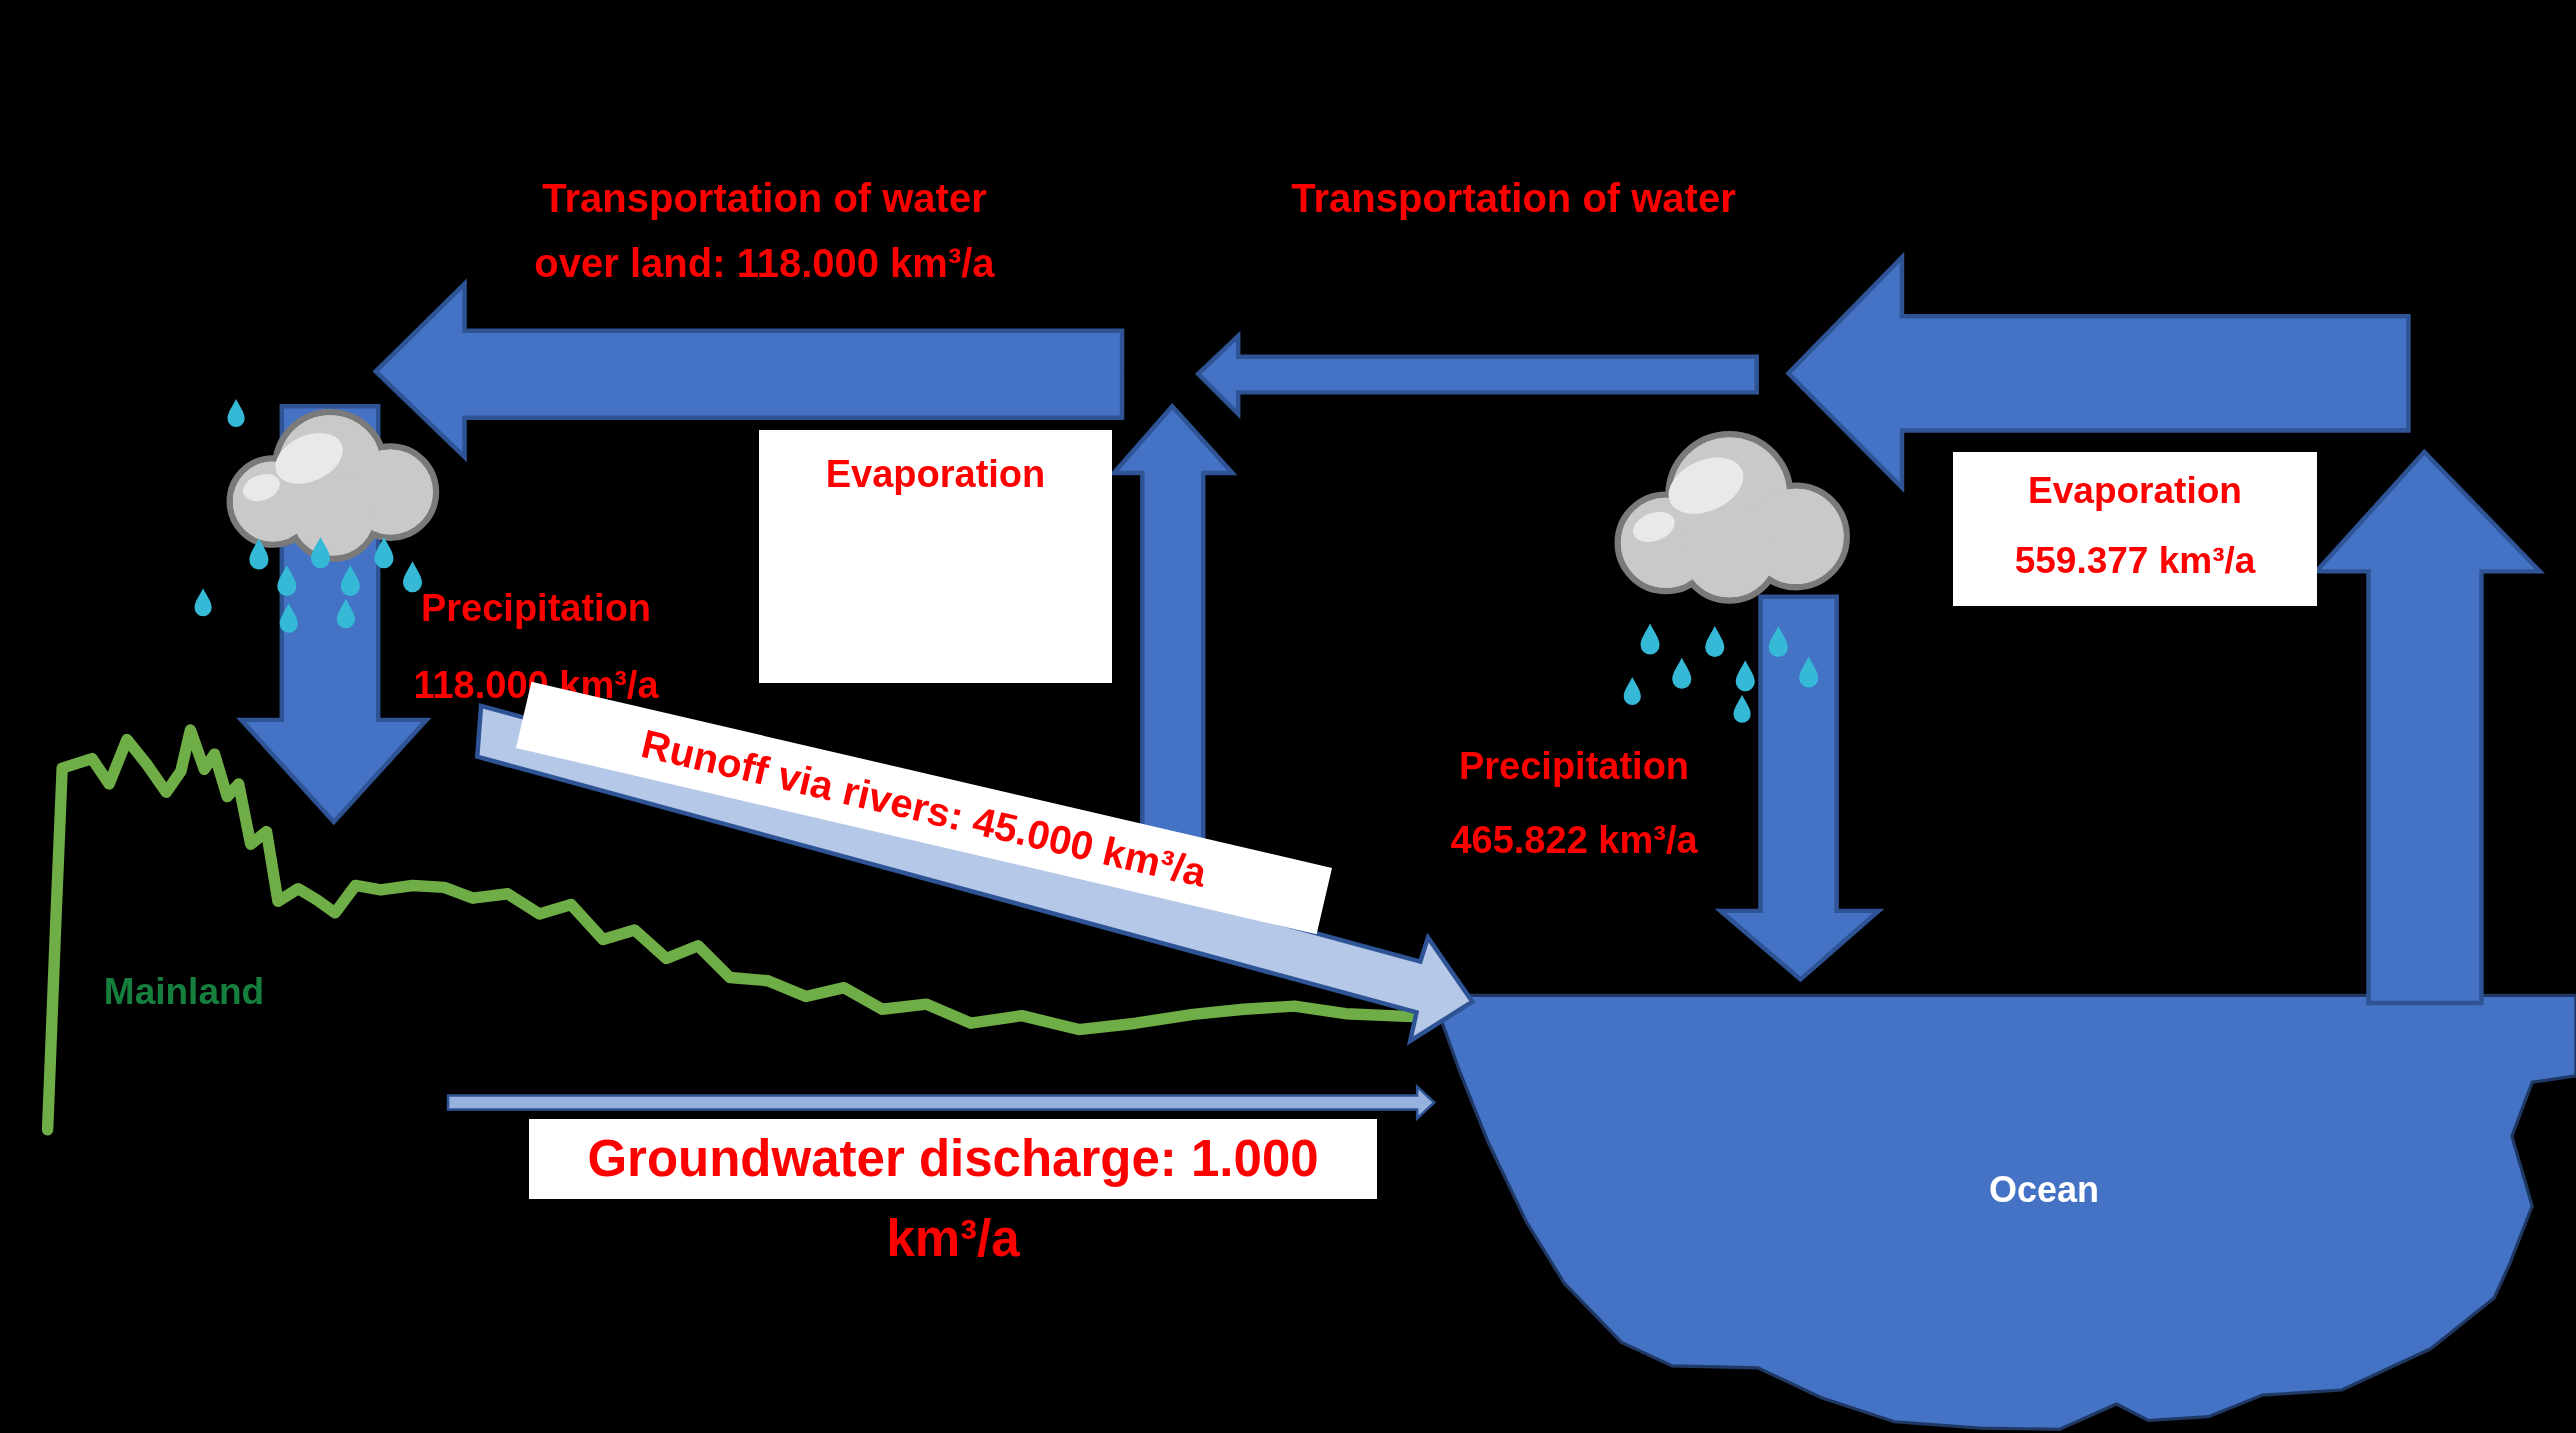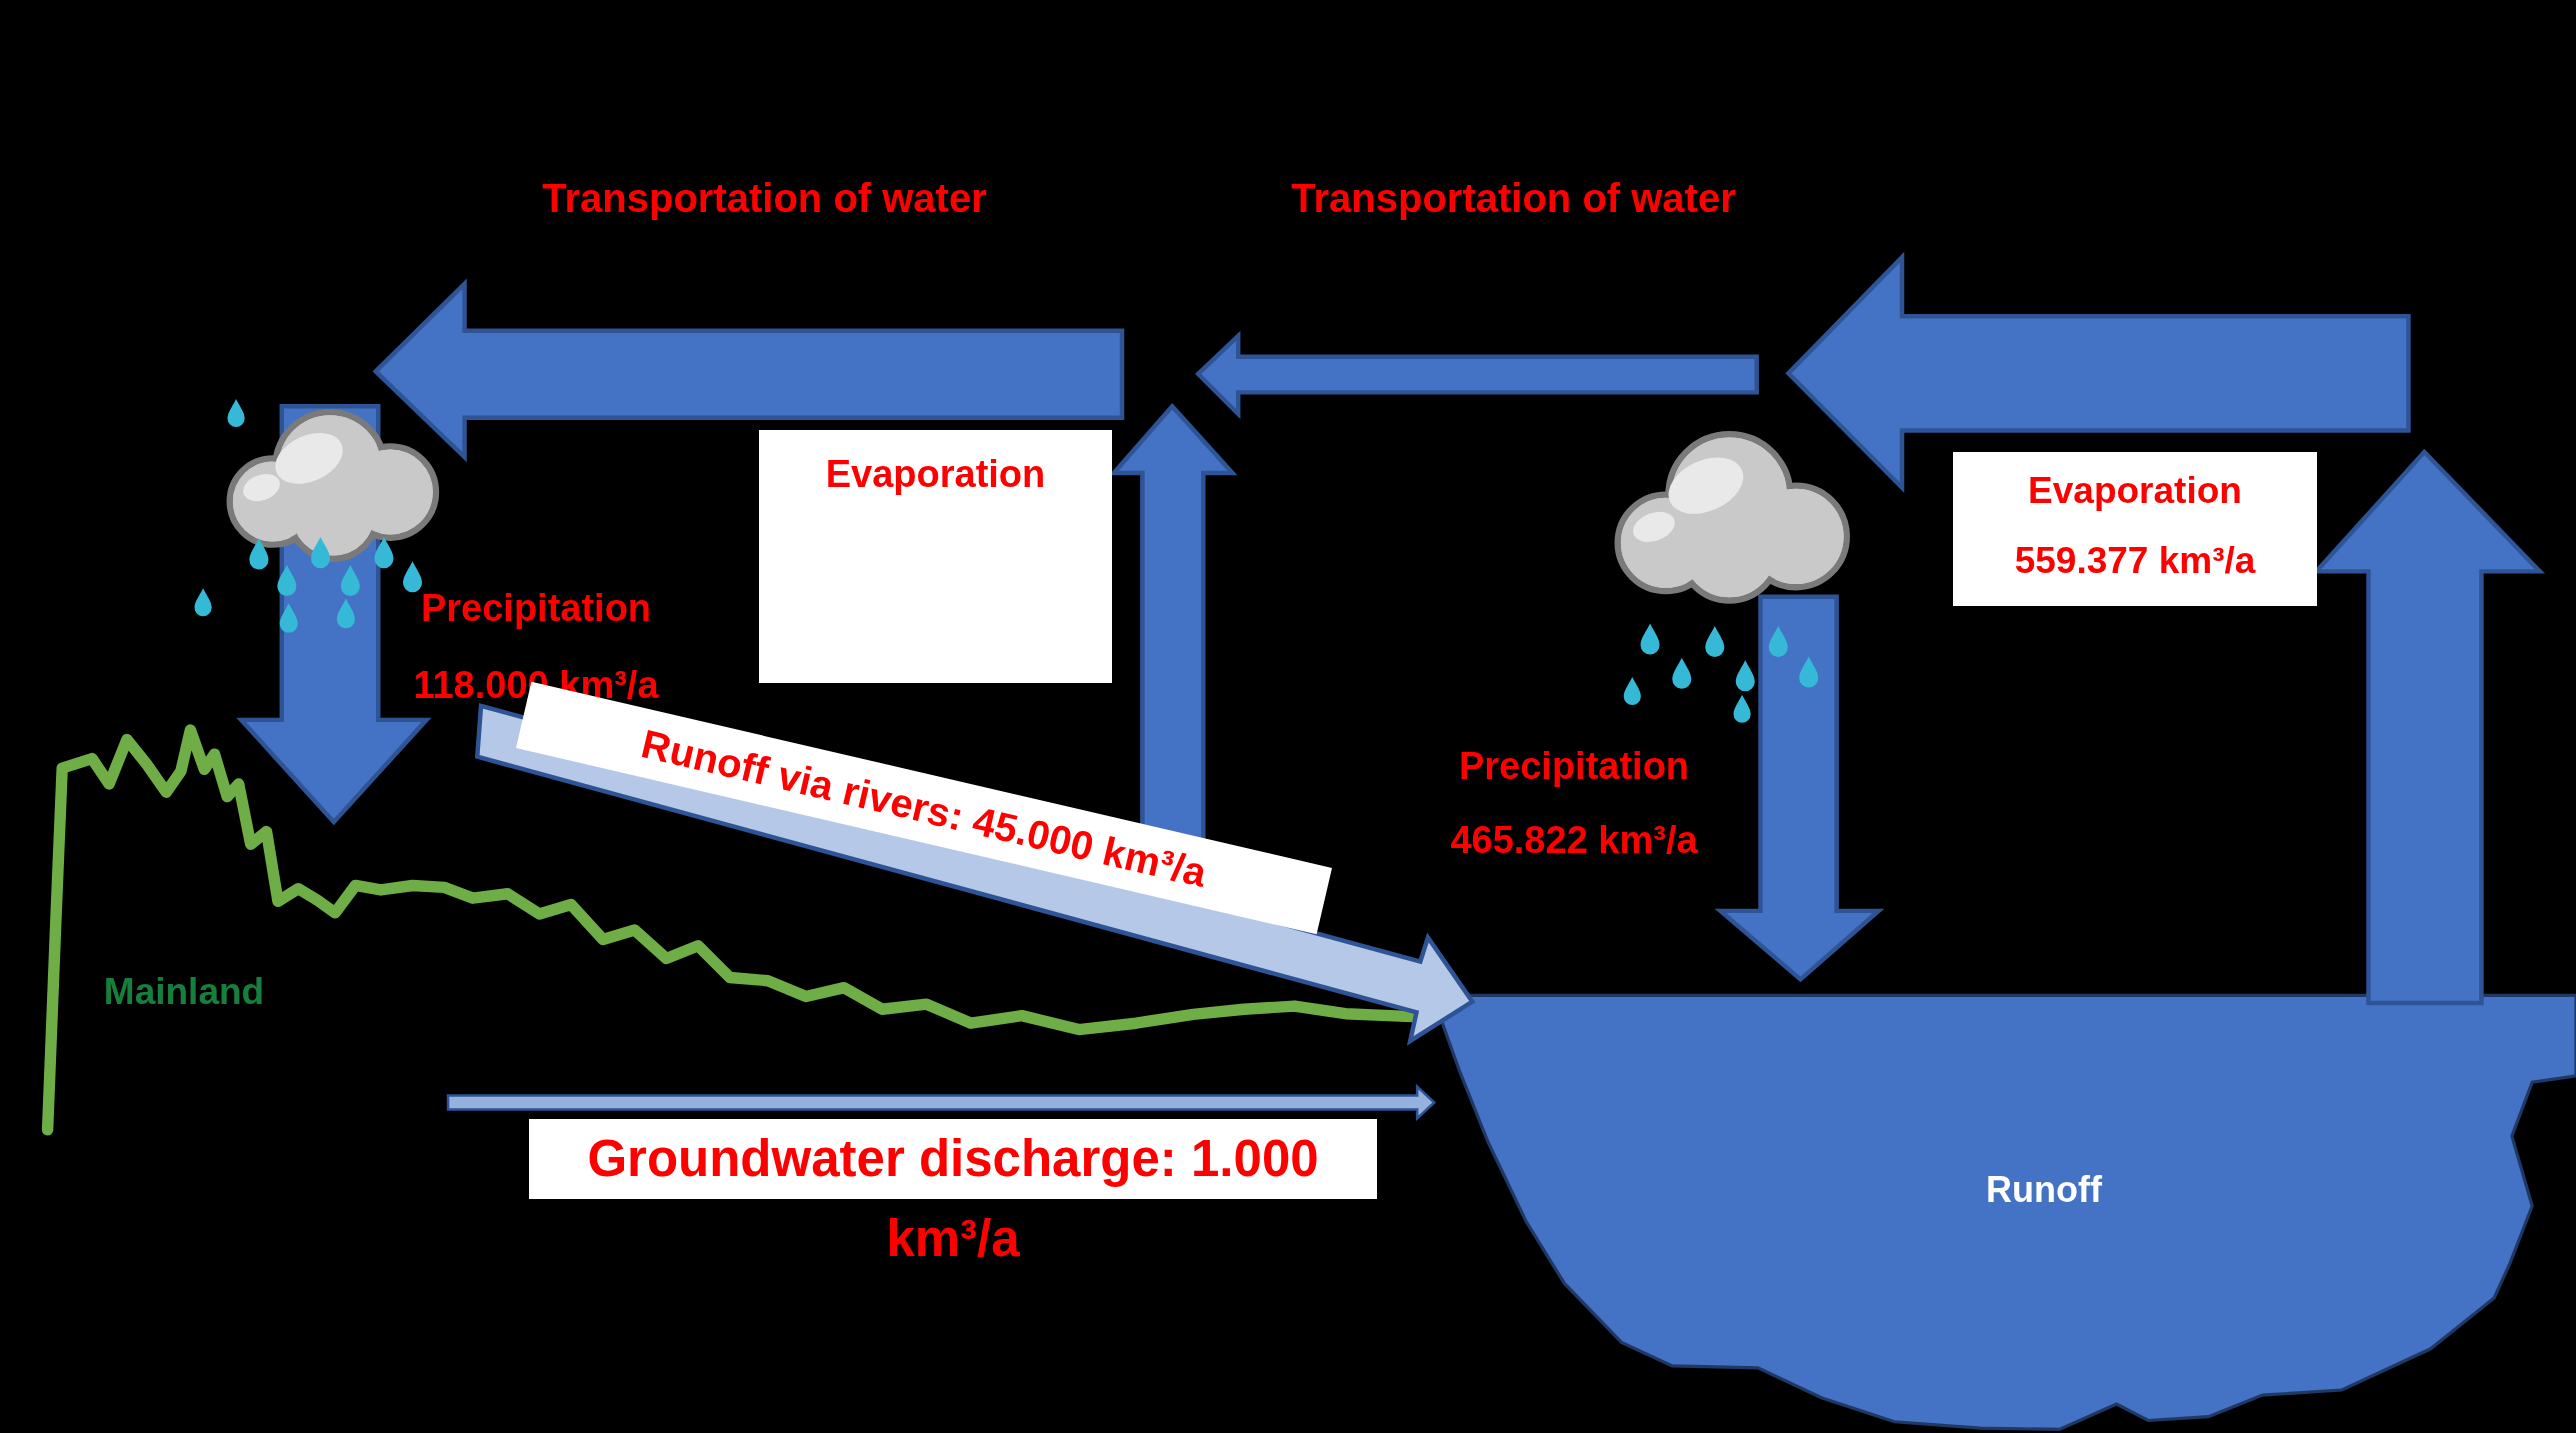--- a/index.html
+++ b/index.html
@@ -109,20 +109,21 @@
       <use href="#raindrop" transform="translate(2750,1066)"></use>
       <use href="#raindrop" transform="translate(2802,1012)"></use>
       <use href="#raindrop" transform="translate(2850,1060)"></use>
       <use href="#raindrop" transform="translate(2572,1090) scale(0.9)"></use>
       <use href="#raindrop" transform="translate(2745,1118) scale(0.9)"></use>
     </g>
   </svg>
 
   <div class="txt two t-top" style="left:444px;">
     <span>Transportation of water</span>
+    <span>over land: 118.000 km³/a</span>
   </div>
 
   <div class="txt two t-top" style="left:1193px;">
     <span>Transportation of water</span>
   </div>
 
   <div class="whitebox two" style="left:759px;top:430px;width:353px;height:244px;font-size:38px;line-height:71px;padding-top:9px;">
     <span>Evaporation</span>
   </div>
 
@@ -147,17 +148,17 @@
 
   <div class="whitebox" style="left:529px;top:1119px;width:848px;height:80px;font-size:51px;line-height:80px;">
     <span>Groundwater discharge: 1.000 km³/a</span>
   </div>
 
   <div class="txt green" style="left:70px;top:970px;width:228px;font-size:37px;line-height:44px;">
     <span>Mainland</span>
   </div>
 
   <div class="txt white" style="left:1917px;top:1168px;width:254px;font-size:36px;line-height:44px;">
-    <span>Runoff</span>
+    <span>Ocean</span>
   </div>
 
 </div>
 
 
 </body></html>

